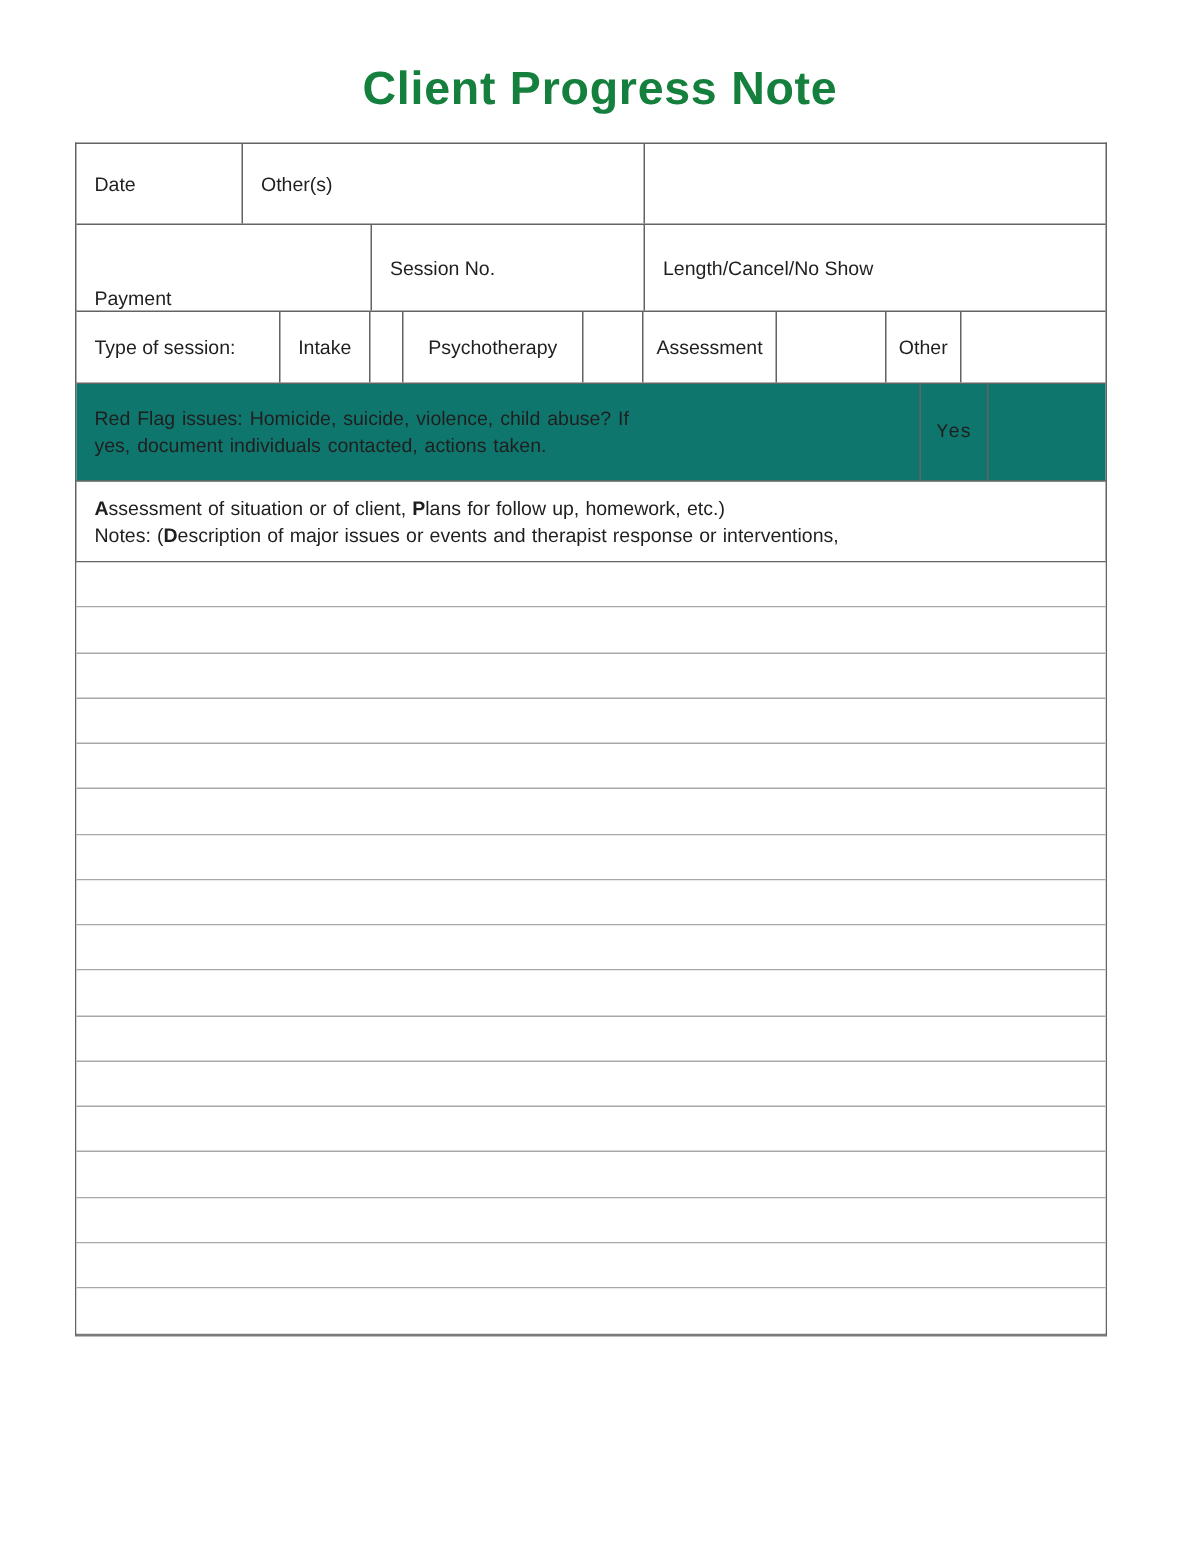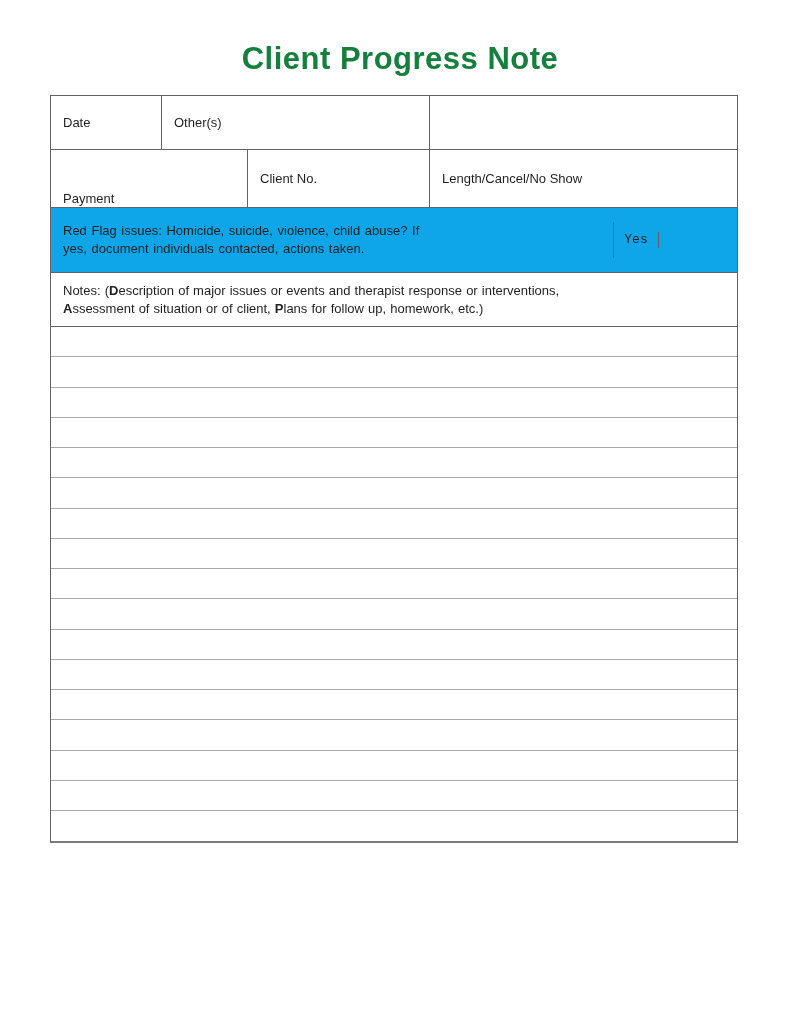--- a/index.html
+++ b/index.html
@@ -49,21 +49,21 @@
     line-height: 16px;
     overflow: hidden;
   }
   .cell.last { border-right: none; }
   .cell.c { justify-content: center; padding-left: 0; }
   .grow { flex: 1 1 auto; }
 
   .r1 { height: 54px; }
   .r2 { height: 58px; }
   .r3 { height: 48px; }
-  .r4 { height: 65px; background: #0ea5e9; align-items: center; }
+  .r4 { height: 65px; background: #0f766e; }
   .r5 { height: 54px; }
 
   .w-date      { width: 111px; }
   .w-clients   { width: 268px; }
   .w-payment   { width: 197px; align-items: flex-end; }
   .w-session   { width: 182px; }
   .w-typelabel { width: 136px; }
   .w-intake    { width: 60px; }
   .w-mark-sm   { width: 22px; }
   .w-psycho    { width: 120px; }
@@ -109,45 +109,66 @@
       <div class="cell w-clients">
         <span>Other(s)</span>
       </div>
     </div>
 
     <div class="row r2">
       <div class="cell w-payment">
         <span>Payment</span>
       </div>
       <div class="cell w-session">
-        <span>Client No.</span>
+        <span>Session No.</span>
       </div>
       <div class="cell grow last">
         <span>Length/Cancel/No Show</span>
       </div>
     </div>
 
+    <div class="row r3">
+      <div class="cell w-typelabel">
+        <span>Type of session:</span>
+      </div>
+      <div class="cell w-intake c">
+        <span>Intake</span>
+      </div>
+      <div class="cell w-mark-sm"></div>
+      <div class="cell w-psycho c">
+        <span>Psychotherapy</span>
+      </div>
+      <div class="cell w-mark-md"></div>
+      <div class="cell w-assess c">
+        <span>Assessment</span>
+      </div>
+      <div class="cell w-mark-lg"></div>
+      <div class="cell w-other c">
+        <span>Other</span>
+      </div>
+      <div class="cell grow last"></div>
+    </div>
 
     <div class="row r4">
       <div class="cell w-flagtext multiline">
         <div class="lines">
           <div>Red Flag issues: Homicide, suicide, violence, child abuse? If</div>
           <div>yes, document individuals contacted, actions taken.</div>
         </div>
       </div>
       <div class="cell w-yes c">
         <span>Yes</span>
       </div>
     </div>
 
     <div class="row r5">
       <div class="cell grow last multiline notes-cell">
         <div class="lines">
+          <div><span class="b">A</span><span>ssessment of situation or of client, </span><span class="b">P</span><span>lans for follow up, homework, etc.)</span></div>
           <div><span>Notes: (</span><span class="b">D</span><span>escription of major issues or events and therapist response or interventions,</span></div>
-          <div><span class="b">A</span><span>ssessment of situation or of client, </span><span class="b">P</span><span>lans for follow up, homework, etc.)</span></div>
         </div>
       </div>
     </div>
 
     <div class="row blank"></div>
     <div class="row blank"></div>
     <div class="row blank"></div>
     <div class="row blank"></div>
     <div class="row blank"></div>
     <div class="row blank"></div>

